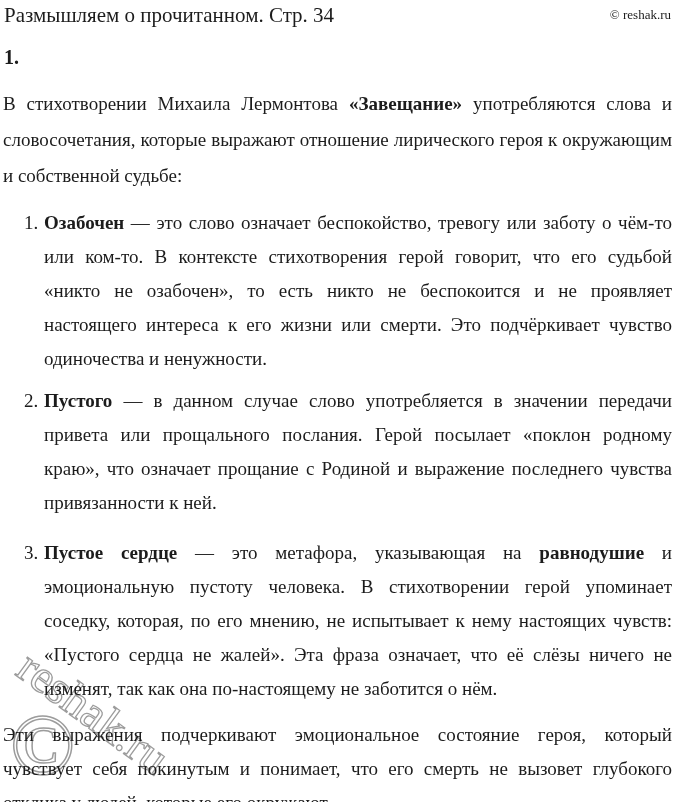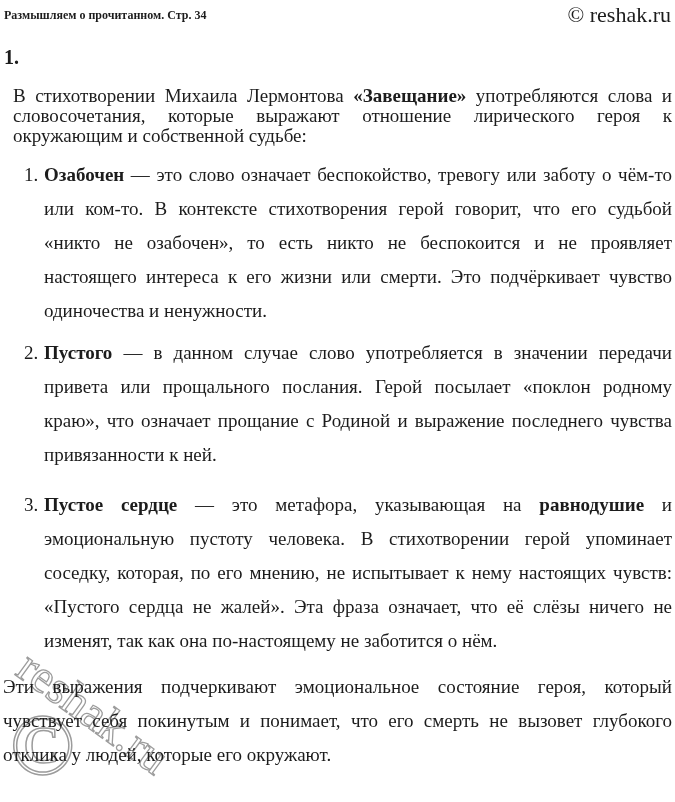--- a/index.html
+++ b/index.html
@@ -23,41 +23,41 @@
   }
   
   .header {
     display: flex;
     justify-content: space-between;
     align-items: flex-start;
     padding: 3px 4px 0 4px;
     height: 27px;
   }
   .header-title {
-    font-size: 12px;
-    font-weight: bold;
+    font-size: 21px;
+    font-weight: normal;
     line-height: 24px;
   }
   .brand {
-    font-size: 22px;
+    font-size: 13px;
     line-height: 24px;
   }
   .section-number {
     margin: 14px 0 0 4px;
     font-size: 20px;
     font-weight: bold;
     line-height: 26px;
   }
   .para {
     font-size: 19px;
     text-align: justify;
   }
   .intro {
-    margin: 16px 3px 0 13px;
-    line-height: 20px;
+    margin: 16px 3px 0 3px;
+    line-height: 36px;
   }
   .list {
     margin-top: 12px;
   }
   .list-item {
     position: relative;
     margin: 0 3px 0 44px;
     font-size: 19px;
     line-height: 34px;
     text-align: justify;

